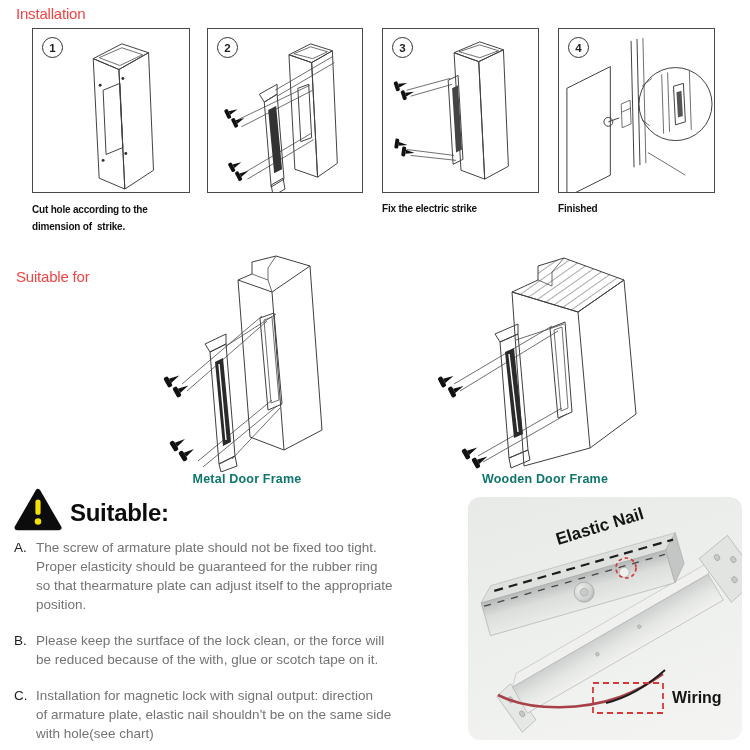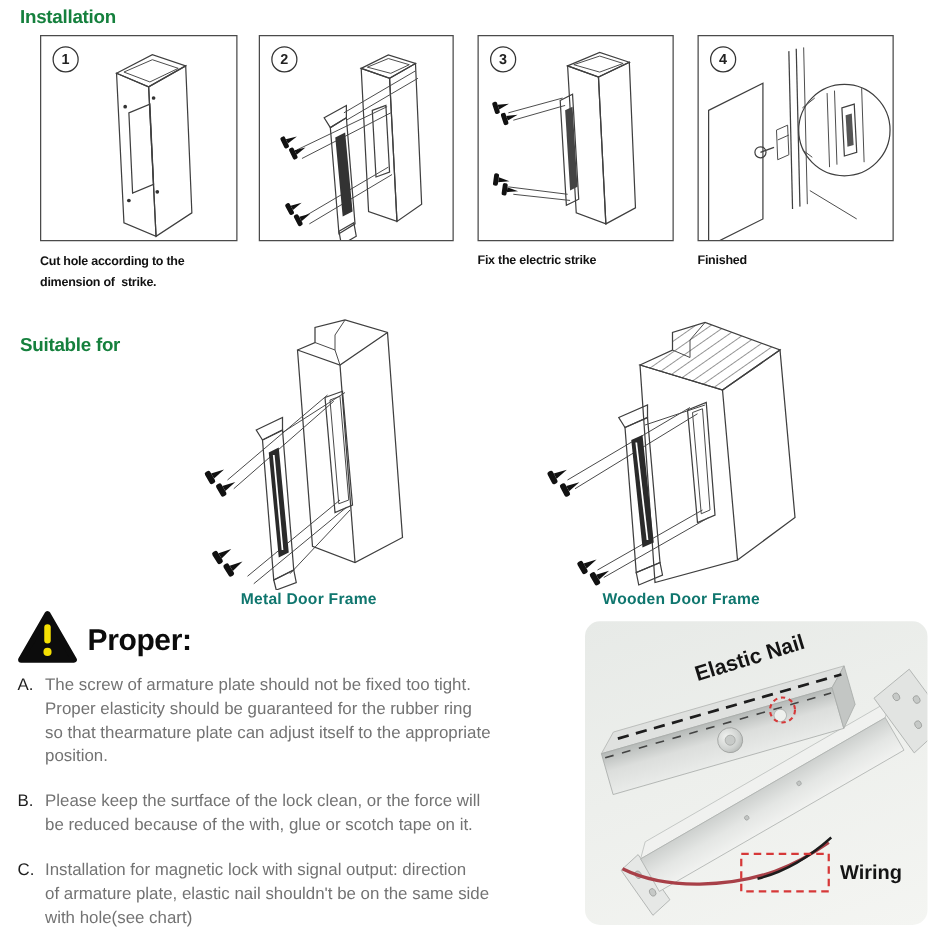--- a/index.html
+++ b/index.html
@@ -1,19 +1,19 @@
 <!DOCTYPE html>
 <html><head>
 <meta charset="utf-8">
 <style>
   html,body{margin:0;padding:0;background:#fff;}
   #page{position:relative;width:750px;height:750px;background:#ffffff;overflow:hidden;
         font-family:"Liberation Sans","DejaVu Sans",sans-serif;color:#161616;}
   .abs{position:absolute;}
-  .sec-title{font-size:15px;font-weight:bold;letter-spacing:-0.2px;color:#15803d;}
+  .sec-title{font-size:15px;font-weight:normal;letter-spacing:-0.2px;color:#ef4444;}
   .panel{position:absolute;border:1px solid #4a4a4a;background:#fff;box-sizing:border-box;}
   .badge{position:absolute;left:9px;top:8px;width:19px;height:19px;border:1.3px solid #333;
          border-radius:50%;font-size:11.5px;font-weight:bold;display:flex;align-items:center;
          justify-content:center;color:#222;background:#fff;}
   .caption{position:absolute;font-size:10px;font-weight:bold;line-height:17px;
            letter-spacing:-0.2px;color:#111;white-space:pre-wrap;}
   .frame-label{position:absolute;font-size:12.5px;font-weight:bold;color:#0f766e;
                text-align:center;letter-spacing:0.2px;}
   .caution-title{position:absolute;font-size:24px;font-weight:bold;color:#0c0c0c;letter-spacing:-0.3px;}
   .caution-list{position:absolute;left:14px;top:538px;width:460px;}
@@ -232,21 +232,21 @@
         </g>
       </g>
   </svg>
   <div class="frame-label" style="left:412px;top:472px;width:266px;">Wooden Door Frame</div>
 
   <svg class="abs" style="left:14px;top:487px;" width="48" height="45" viewBox="0 0 50 46">
     <path d="M25,4 L47,42 L3,42 Z" fill="#0c0c0c" stroke="#0c0c0c" stroke-width="5" stroke-linejoin="round"></path>
     <rect x="22.3" y="12.5" width="5.4" height="16" rx="2.7" fill="#f5e003"></rect>
     <circle cx="25" cy="35.5" r="3.4" fill="#f5e003"></circle>
   </svg>
-  <div class="caution-title" style="left:70px;top:499px;">Proper:</div>
+  <div class="caution-title" style="left:70px;top:499px;">Suitable:</div>
 
   <div class="caution-list">
     <div class="caution-item">
       <span class="caution-prefix">A.</span>
       <span class="caution-text">The screw of armature plate should not be fixed too tight.
 Proper elasticity should be guaranteed for the rubber ring
 so that thearmature plate can adjust itself to the appropriate
 position.</span>
     </div>
     <div class="caution-item">

